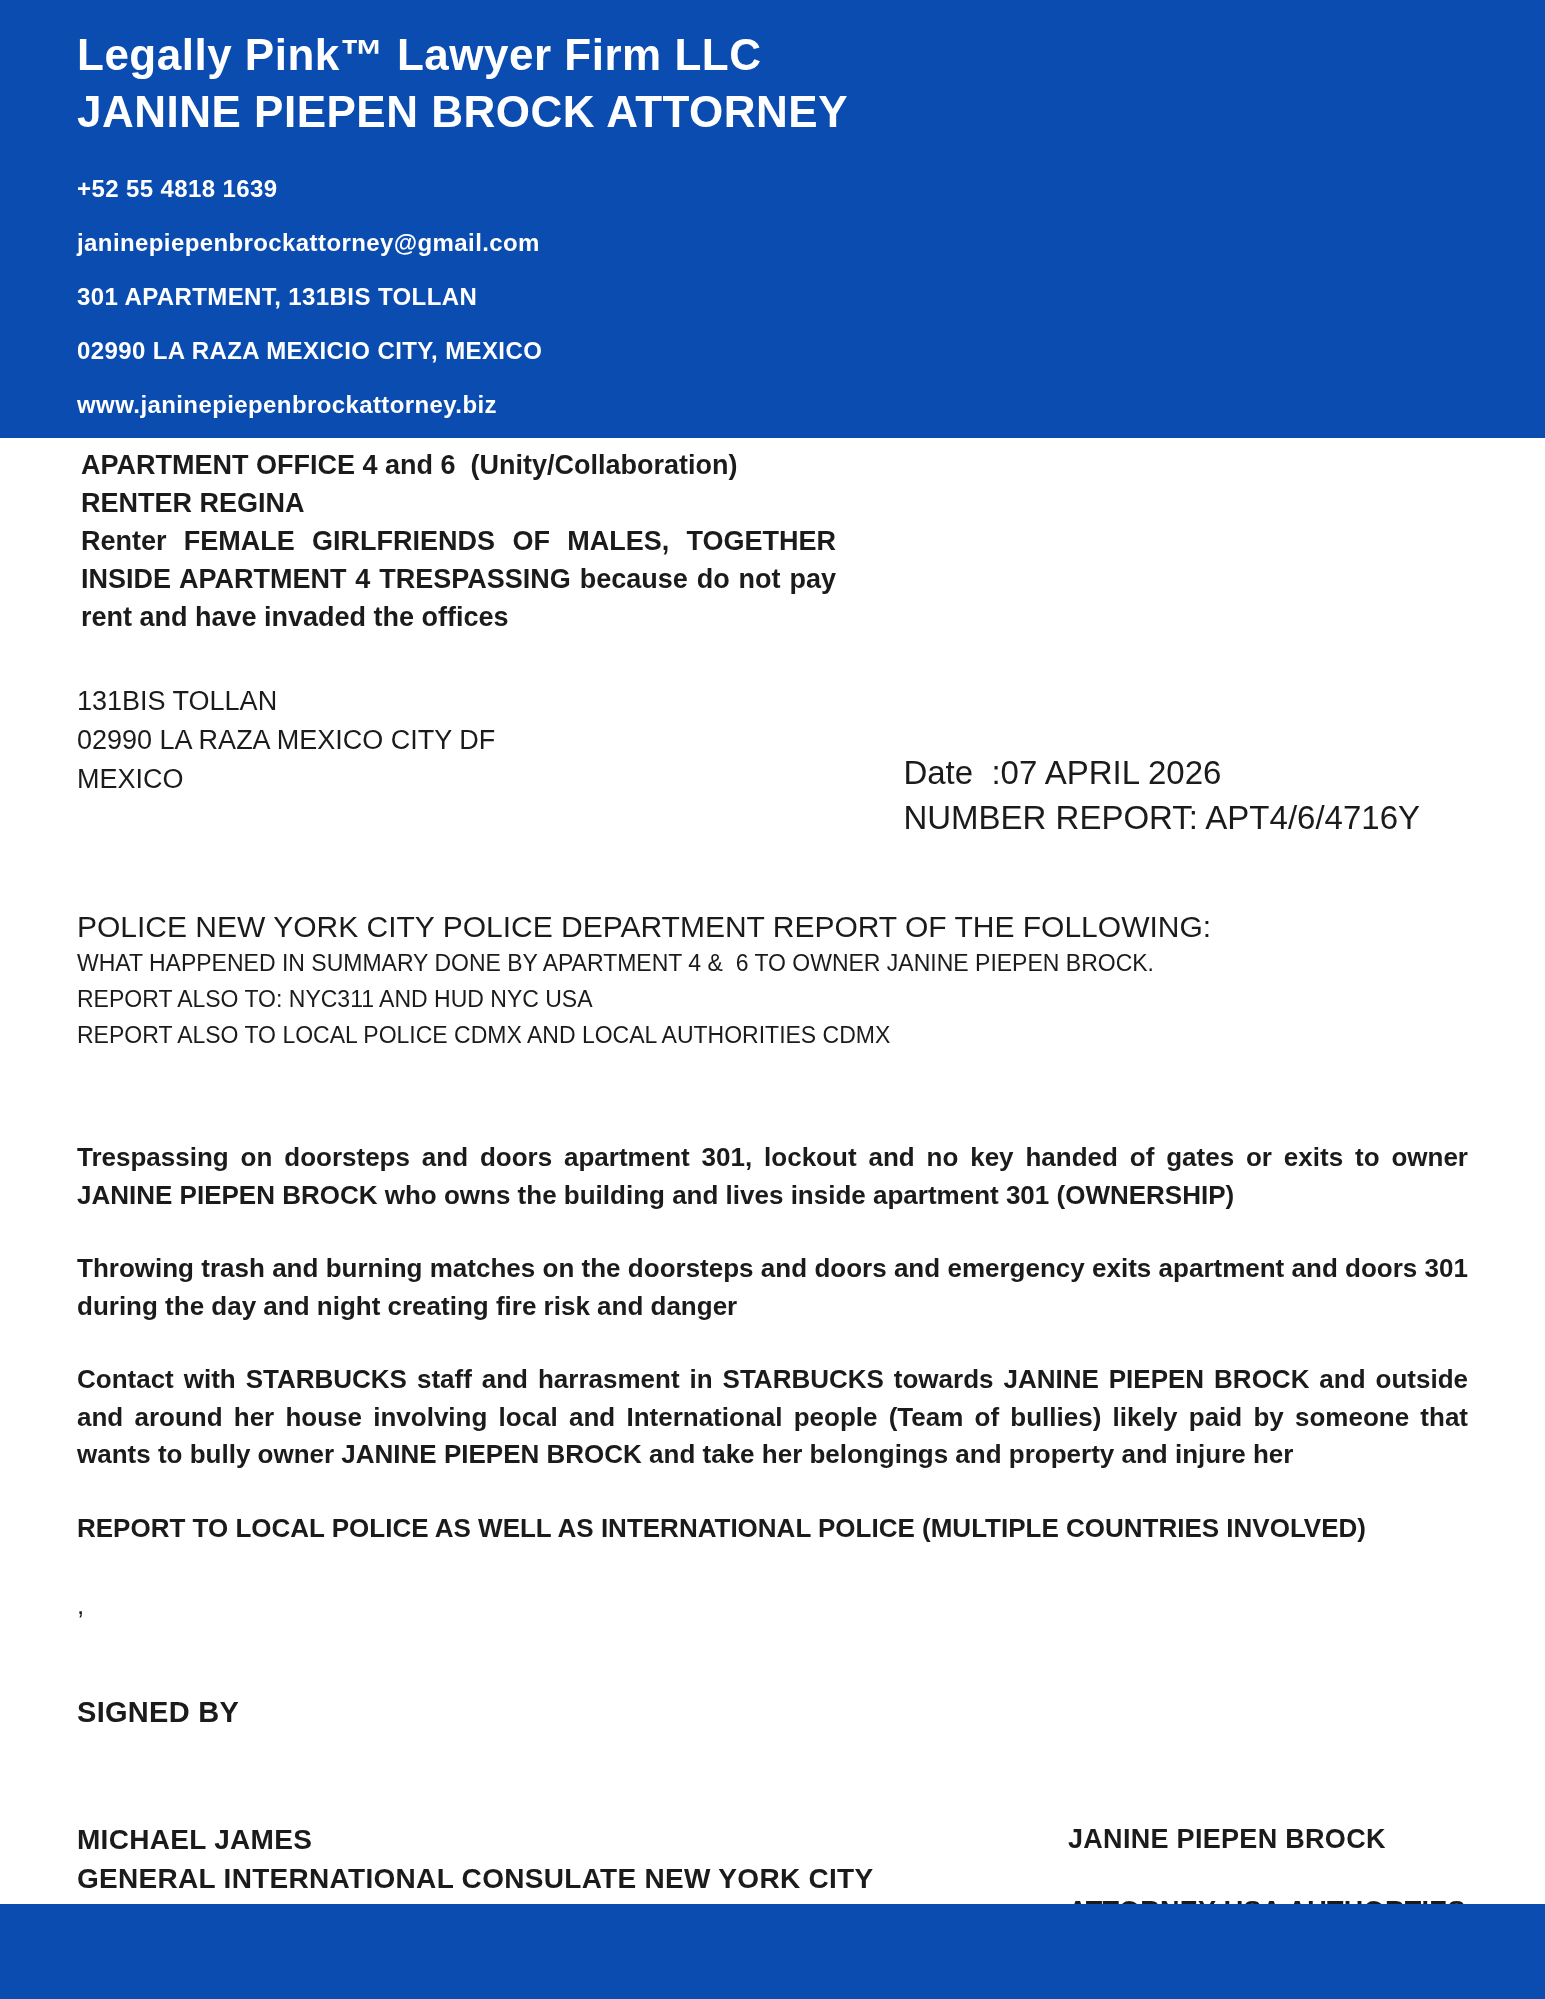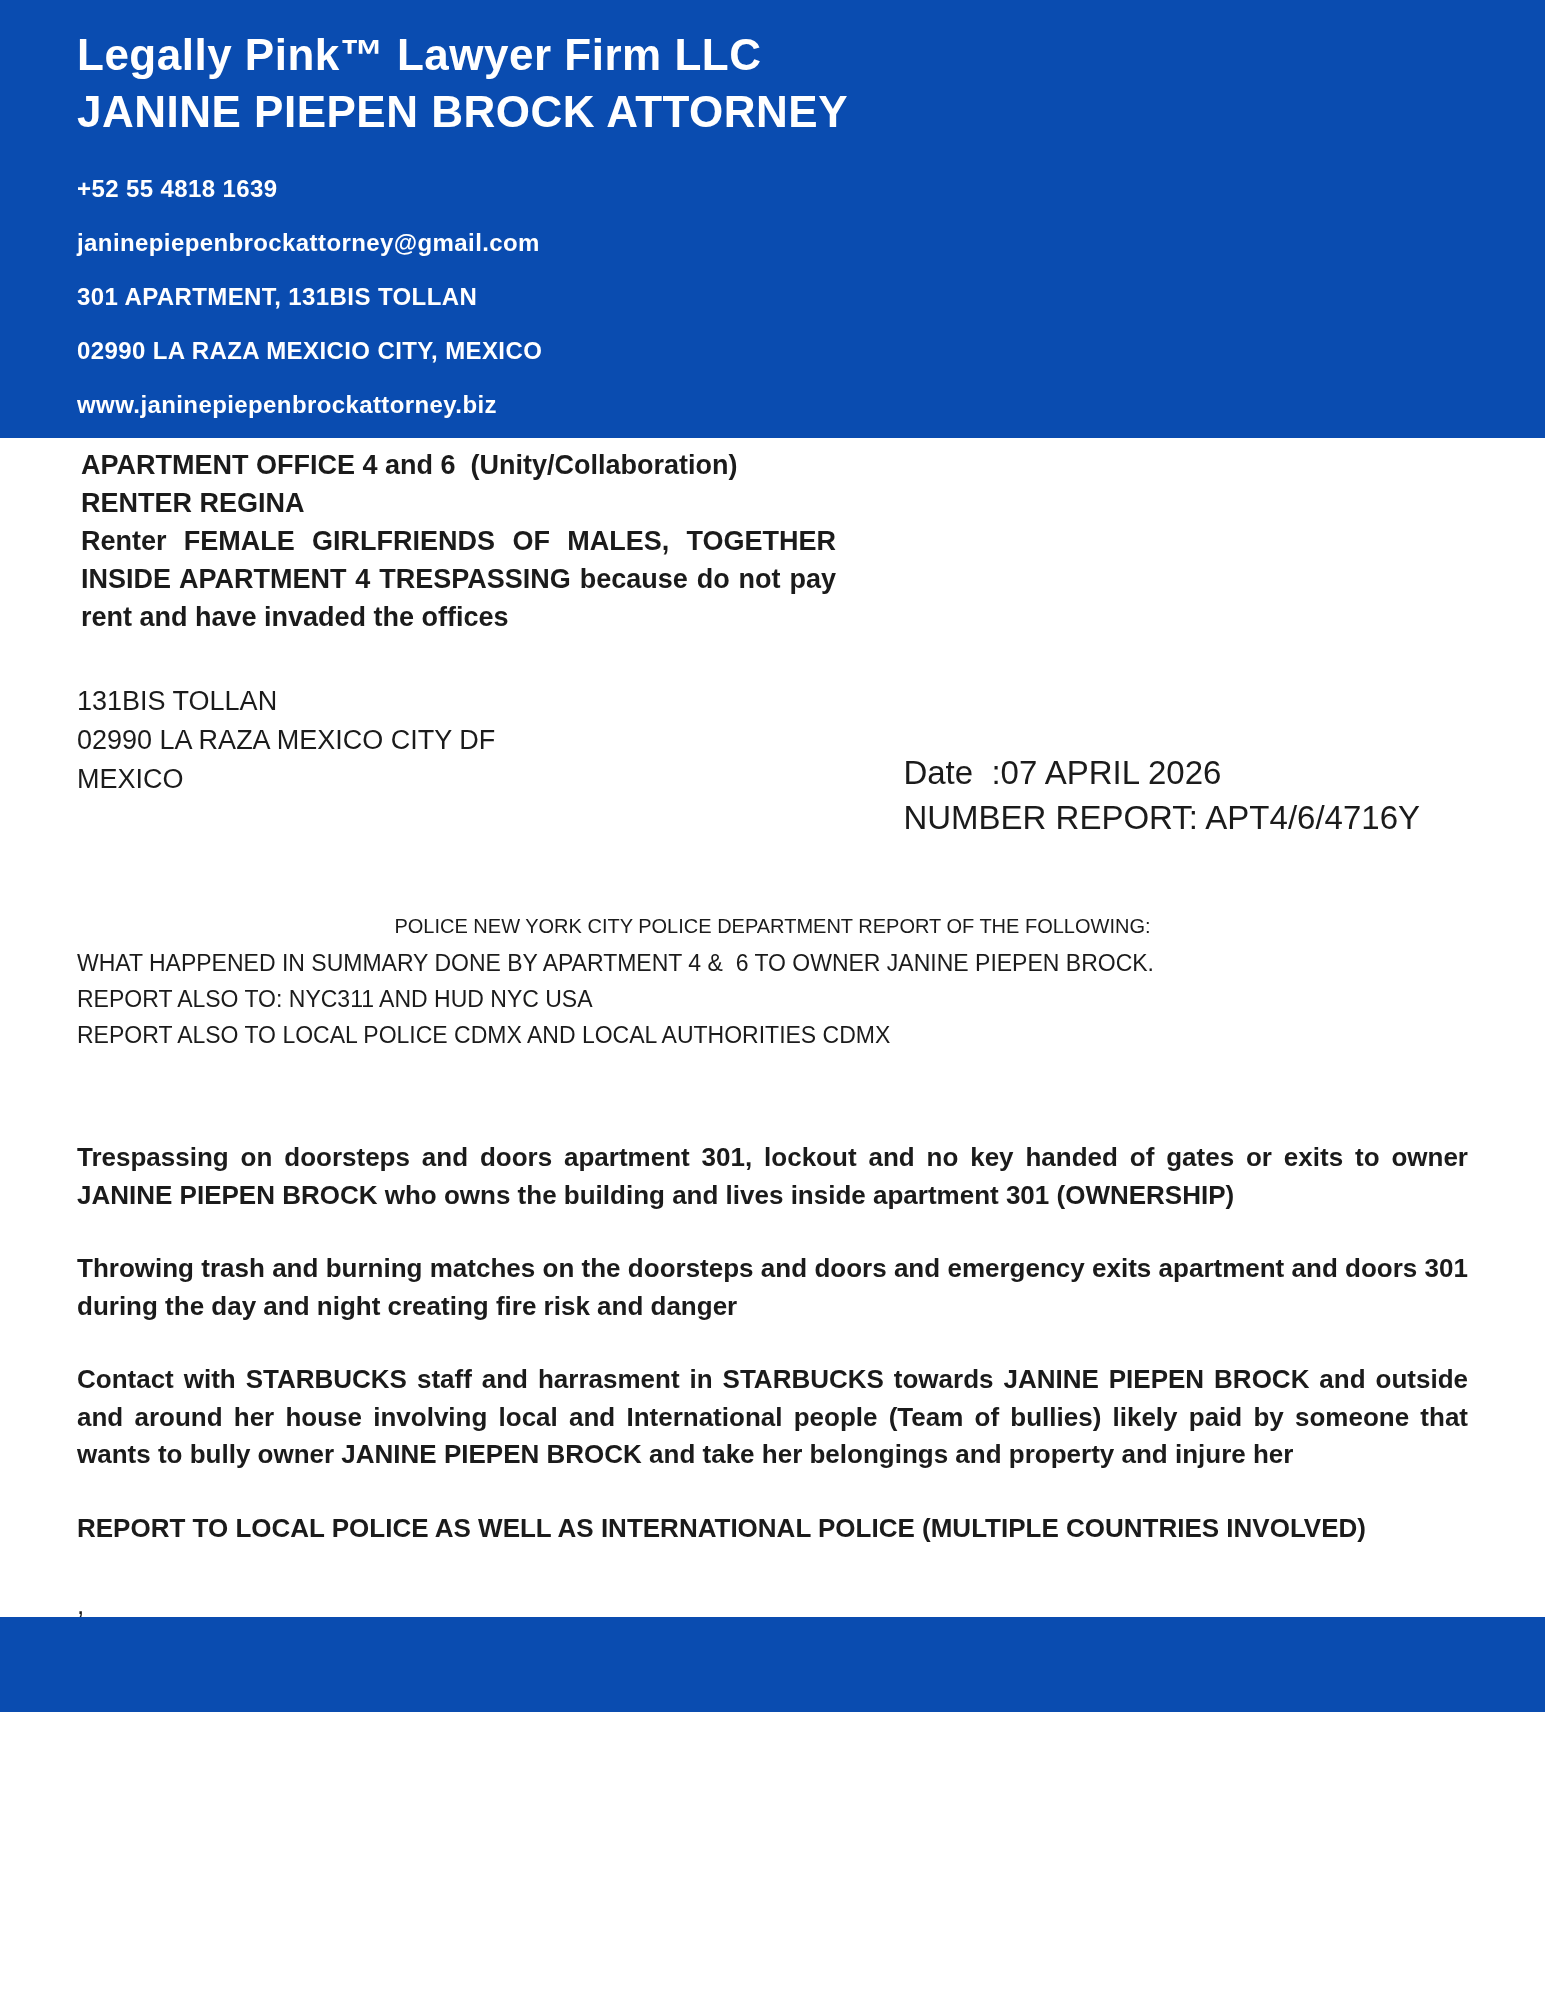--- a/index.html
+++ b/index.html
@@ -1,20 +1,20 @@
 <!DOCTYPE html>
 <html><head>
 <meta charset="utf-8">
 <style>
   * { box-sizing: border-box; margin: 0; padding: 0; }
   html, body { background: #ffffff; }
   .page {
     position: relative;
     width: 1545px;
-    height: 1712px;
+    height: 1999px;
     background: #ffffff;
     font-family: "Liberation Sans", "DejaVu Sans", sans-serif;
     color: #1b1b1b;
     overflow: hidden;
   }
 
   
   .letterhead {
     width: 100%;
     height: 438px;
@@ -69,25 +69,24 @@
   }
   .meta-line {
     font-size: 33px;
     line-height: 45px;
     font-weight: 400;
     white-space: pre-wrap;
   }
 
   .report-header { margin-top: 66px; }
   .report-line-major {
-    font-size: 20px;
+    font-size: 30px;
     line-height: 37px;
     font-weight: 400;
     white-space: pre-wrap;
-    text-align: center;
   }
   .report-line-minor {
     font-size: 23px;
     line-height: 36px;
     font-weight: 400;
     white-space: pre-wrap;
   }
 
   .paragraphs { margin-top: 86px; }
   .body-para {

